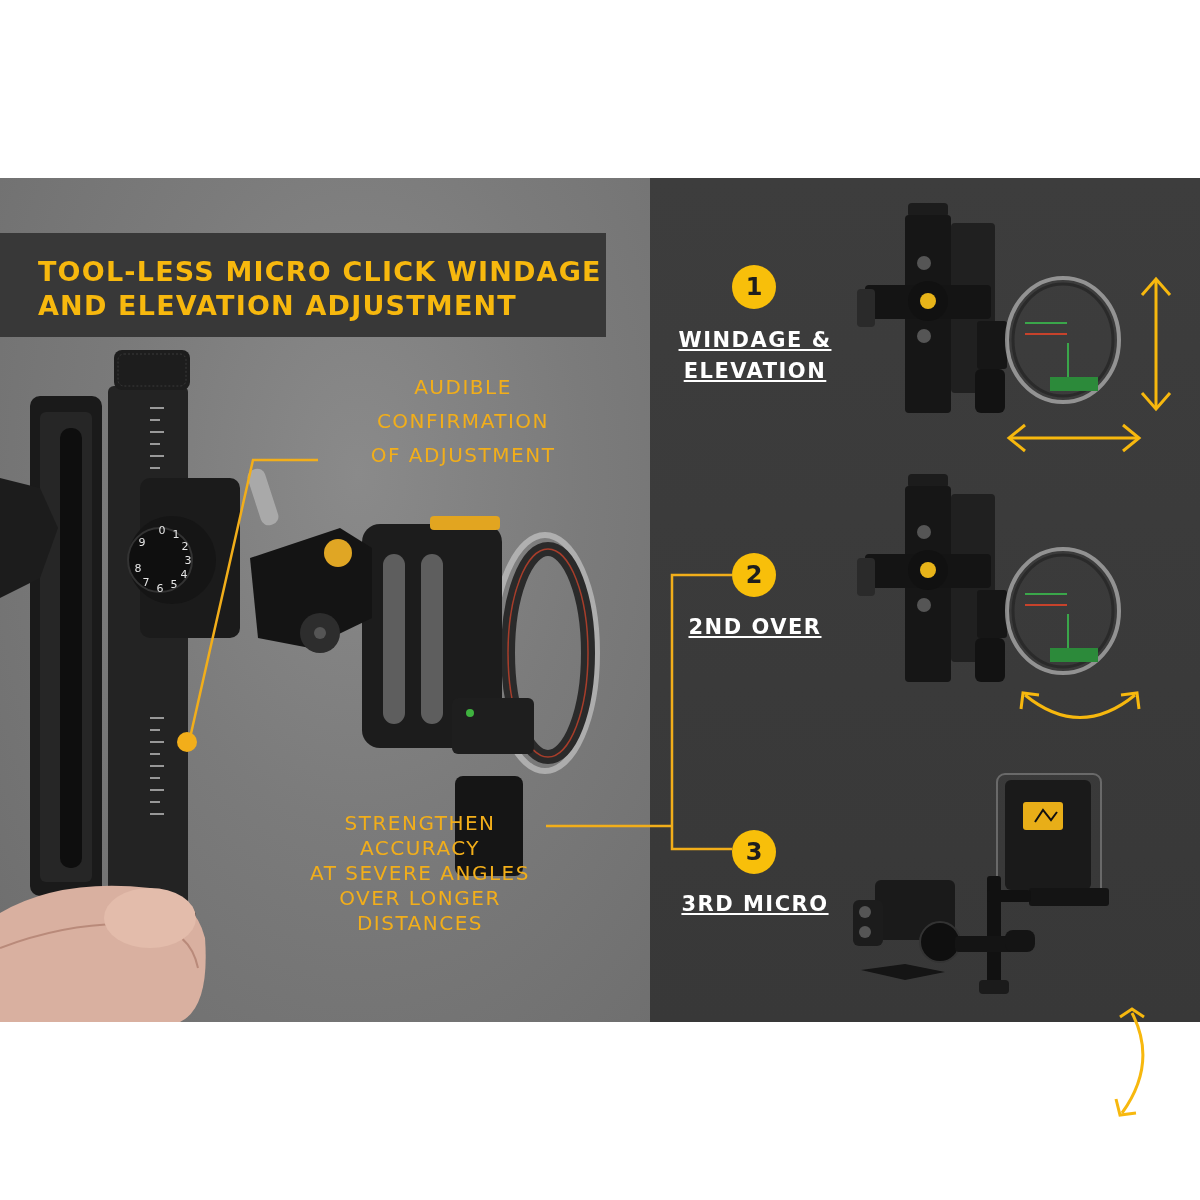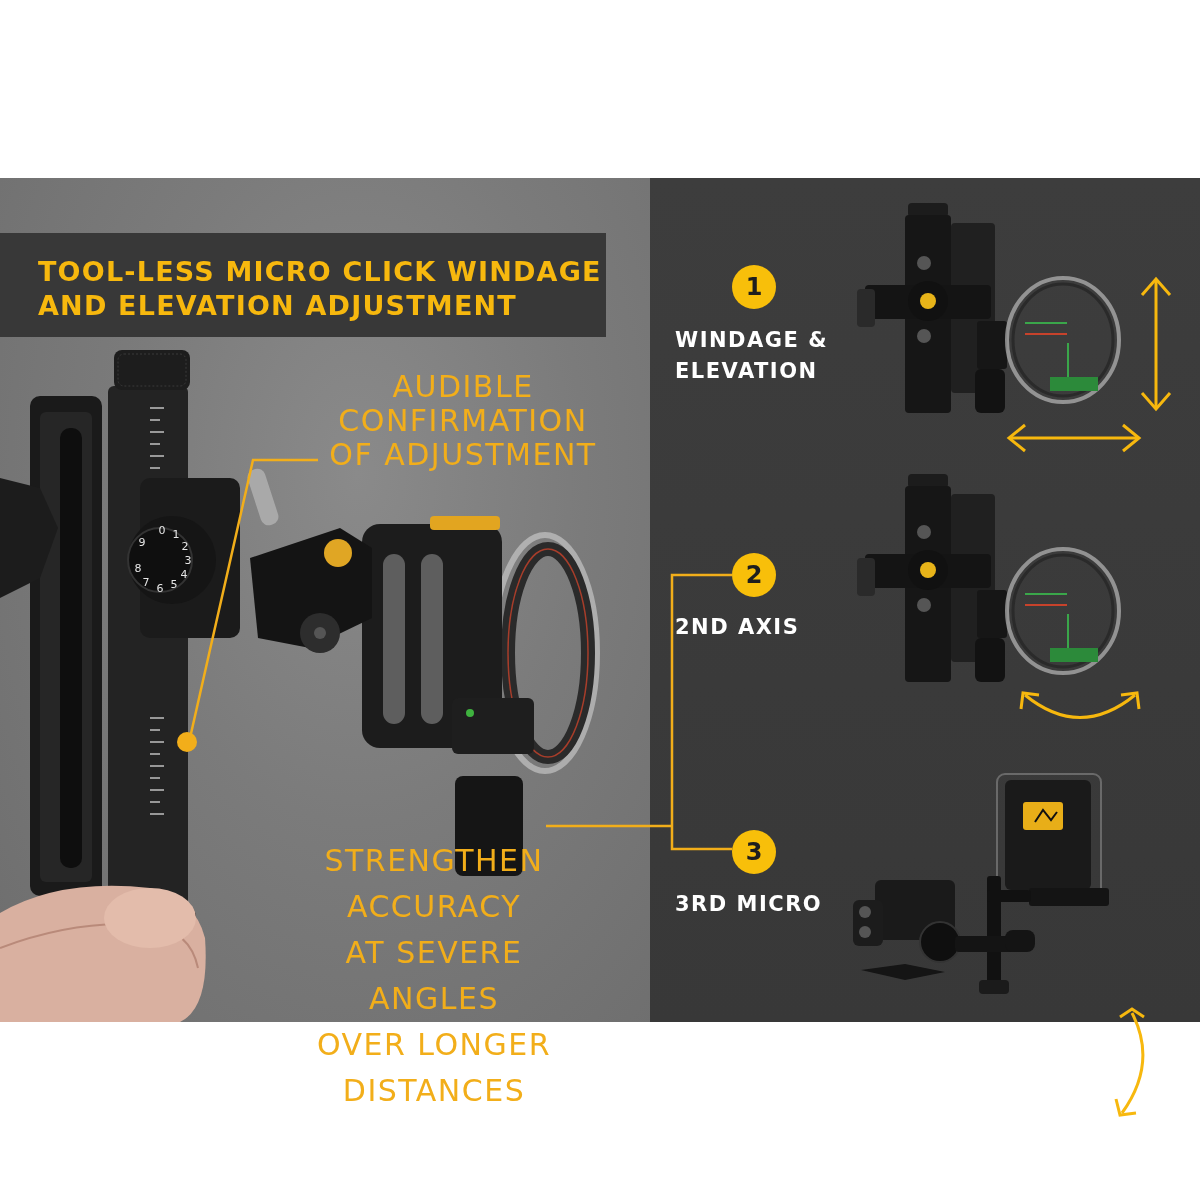--- a/index.html
+++ b/index.html
@@ -20,36 +20,36 @@
     position: absolute; left: 0; top: 55px; width: 606px; height: 104px;
     background: #383838;
   }
   .header-title {
     position: absolute; left: 38px; top: 22px; margin: 0;
     color: #f7b80e; font-family: "DejaVu Sans", sans-serif; font-weight: bold;
     font-size: 27px; line-height: 34px; letter-spacing: 1.2px; white-space: pre-line;
   }
   .callout {
     position: absolute; color: #f2ae1a; font-family: "DejaVu Sans", sans-serif;
-    font-size: 30px; line-height: 34px; letter-spacing: 1.5px; text-align: center;
+    font-size: 20px; line-height: 34px; letter-spacing: 1.5px; text-align: center;
     white-space: pre-line; font-weight: normal;
   }
   .callout-audible { left: 318px; top: 192px; width: 290px; }
-  .callout-strengthen { left: 284px; top: 633px; width: 300px; line-height: 46px; margin-top: 27px; }
+  .callout-strengthen { left: 270px; top: 633px; width: 300px; line-height: 25px; }
 
   .sight { position: absolute; }
   .step-badge {
     position: absolute; width: 44px; height: 44px; border-radius: 50%;
     background: #f8bf0a; color: #1e1e1e; font-family: "DejaVu Sans", sans-serif;
     font-weight: bold; font-size: 24px; line-height: 44px; text-align: center;
   }
   .step-label {
     position: absolute; color: #ffffff; font-family: "DejaVu Sans", sans-serif;
     font-weight: bold; font-size: 21px; line-height: 31px; letter-spacing: 1.5px;
-    white-space: pre-line;
+    text-align: center; white-space: pre-line; text-decoration: underline;
   }
   svg { position: absolute; overflow: visible; }
 </style>
 </head>
 <body>
 
 <div class="band">
 
   <div class="left-panel">
 
@@ -154,21 +154,21 @@
     <svg width="550" height="844" style="left:0;top:0;pointer-events:none;">
       <line x1="-104" y1="648" x2="22" y2="648" stroke="#f2ae1a" stroke-width="2.5"></line>
       <polyline points="82,397 22,397 22,671 82,671" fill="none" stroke="#f2ae1a" stroke-width="2.5"></polyline>
     </svg>
 
     <div class="step-badge" style="left:82px;top:87px;">1</div>
     <div class="step-label" style="left:25px;top:147px;width:160px;">WINDAGE &amp;
 ELEVATION</div>
 
     <div class="step-badge" style="left:82px;top:375px;">2</div>
-    <div class="step-label" style="left:25px;top:434px;width:160px;">2ND AXIS</div>
+    <div class="step-label" style="left:25px;top:434px;width:160px;">2ND OVER</div>
 
     <div class="step-badge" style="left:82px;top:652px;">3</div>
     <div class="step-label" style="left:25px;top:711px;width:160px;">3RD MICRO</div>
 
     <svg class="sight" width="300" height="260" style="left:195px;top:15px;">
       <rect x="63" y="10" width="40" height="14" rx="4" fill="#1c1c1c"></rect>
       <rect x="60" y="22" width="46" height="198" rx="4" fill="#161616"></rect>
       <rect x="106" y="30" width="44" height="170" rx="4" fill="#202020"></rect>
       <rect x="20" y="92" width="126" height="34" rx="4" fill="#141414"></rect>
       <circle cx="83" cy="108" r="20" fill="#111"></circle>

